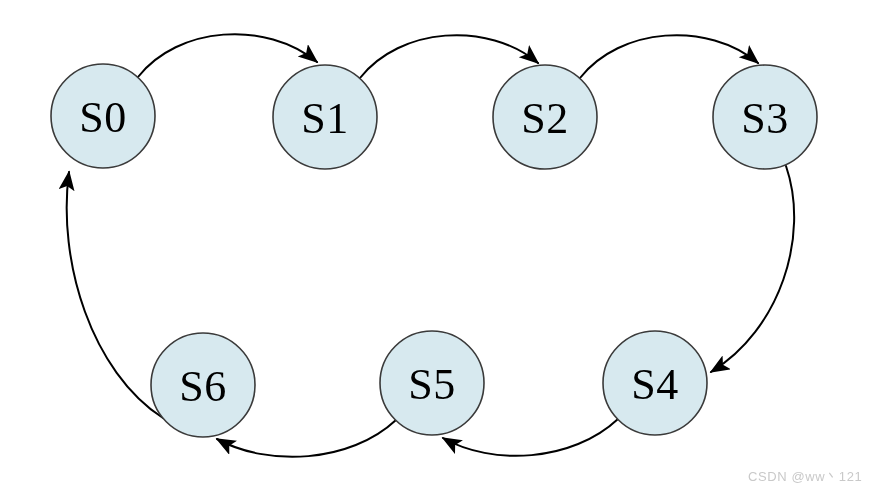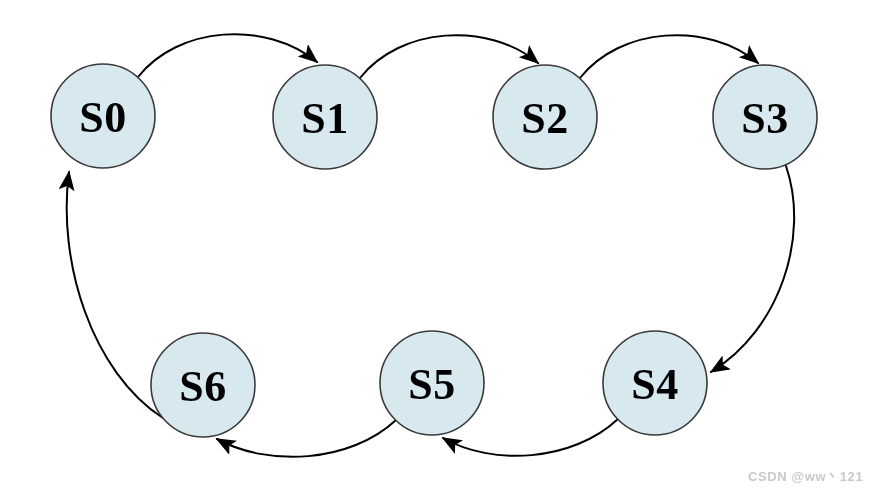--- a/index.html
+++ b/index.html
@@ -13,21 +13,20 @@
     position: relative;
     overflow: hidden;
     font-family: "Liberation Serif", serif;
   }
   #diagram-root {
     position: absolute;
     left: 0;
     top: 0;
     width: 870px;
     height: 496px;
-    font-weight: bold;
   }
   svg.canvas {
     display: block;
     width: 870px;
     height: 496px;
     background: #ffffff;
   }
   .node-circle {
     fill: #d7e9ef;
     stroke: #3a3a3a;

